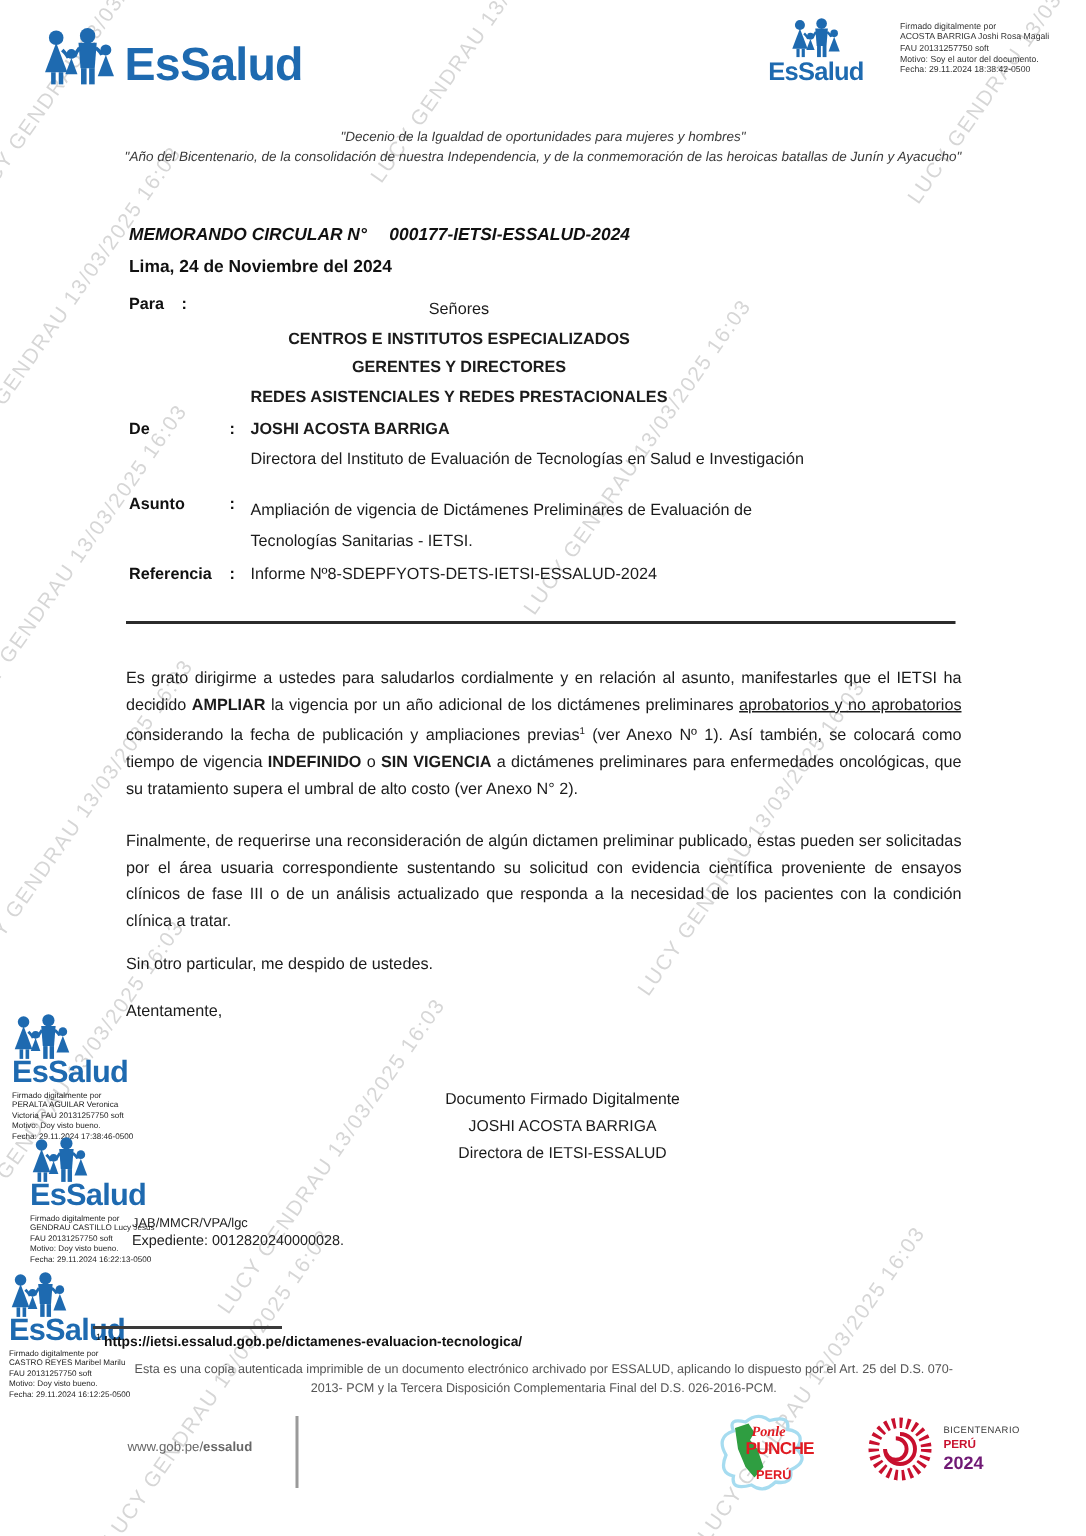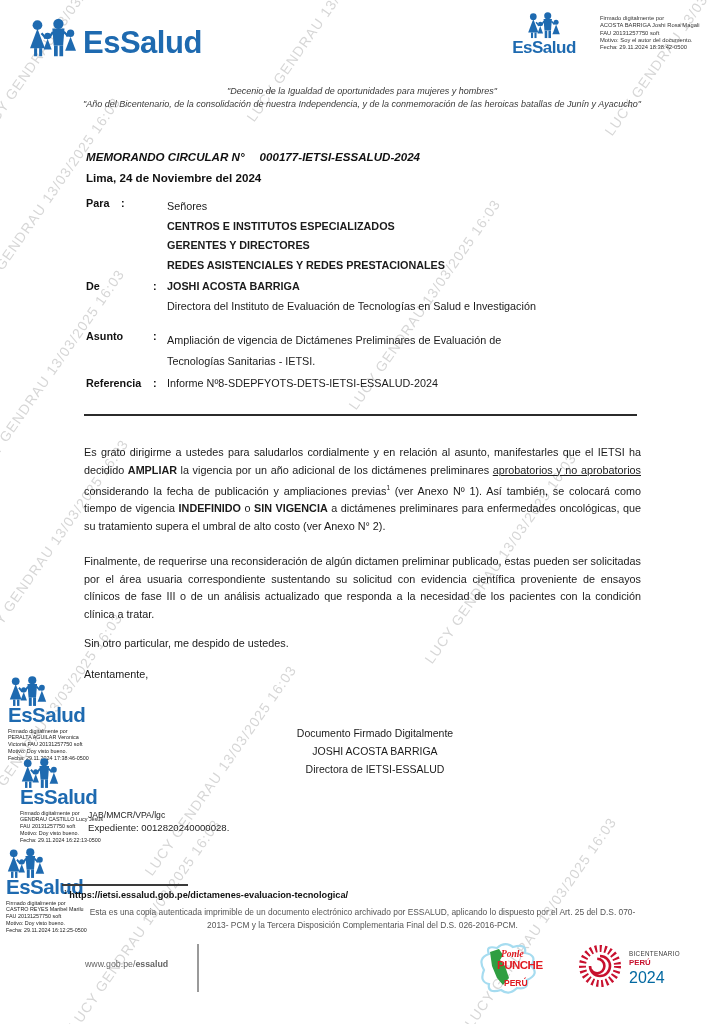--- a/index.html
+++ b/index.html
@@ -31,21 +31,21 @@
 
   .memo-title { position:absolute; left:86px; top:150px; font-size:11.6px; font-weight:bold; color:#111;font-style:italic; }
   .memo-title .num { margin-left:15px; }
   .memo-date  { position:absolute; left:86px; top:171px; font-size:11.6px; font-weight:bold; color:#111; }
 
   .f-label { position:absolute; left:86px; font-size:10.8px; font-weight:bold; color:#111; }
   .f-colon { position:absolute; font-size:10.8px; font-weight:bold; color:#111; }
   .f-value { position:absolute; left:167px; font-size:10.8px; color:#1b1b1b; }
   .bold { font-weight:bold; }
 
-  .para-lines div { line-height:19.5px; }
+  .para-lines div { line-height:19.5px;text-align:center; }
   .para-lines div:not(:first-child) { font-weight:bold; }
 
   .rule { position:absolute; left:84px; top:414px; width:553px; height:2px; background:#2b2b2b; }
 
   .bodytext { position:absolute; left:84px; width:557px; font-size:10.8px; line-height:17.6px;
               text-align:justify; color:#1b1b1b; }
   .bodytext sup { font-size:60%; vertical-align:super; }
   .p1 { top:444px; } .p2 { top:553px; }
   .farewell { position:absolute; left:84px; top:637px; font-size:10.8px; color:#1b1b1b; }
   .closing  { position:absolute; left:84px; top:668px; font-size:10.8px; color:#1b1b1b; }
@@ -73,21 +73,21 @@
   .v-div { position:absolute; left:197px; top:944px; width:1.5px; height:48px; background:#9a9a9a; }
   .address { position:absolute; left:207px; top:946px; font-size:8.8px; line-height:12.3px; }
   .address div:nth-child(1), .address div:nth-child(2) { color:#333; font-weight:bold; }
   .address div:nth-child(3), .address div:nth-child(4) { color:#777; }
 
   .ponle { position:absolute; left:474px; top:940px; }
   .bicent-spiral { position:absolute; left:576px; top:942px; }
   .bicent-text { position:absolute; left:629px; top:950px; line-height:1.25; }
   .bicent-text .l1 { font-size:6.3px; color:#3a3a3a; letter-spacing:.3px; }
   .bicent-text .l2 { font-size:7.8px; color:#c8102e; font-weight:bold; }
-  .bicent-text .l3 { font-size:16px; color:#0369a1; font-weight:normal; }
+  .bicent-text .l3 { font-size:12px; color:#701a75; font-weight:bold; }
 </style>
 </head>
 <body>
 
 <svg width="0" height="0" style="position:absolute" aria-hidden="true">
   <defs>
     <g id="fam" fill="#1e6ab0" stroke="#1e6ab0" stroke-width="0">
       <circle cx="14" cy="10" r="7.2"></circle>
       <path d="M14 15 L3 44 L25 44 Z"></path>
       <rect x="9" y="44" width="4.5" height="12"></rect>

